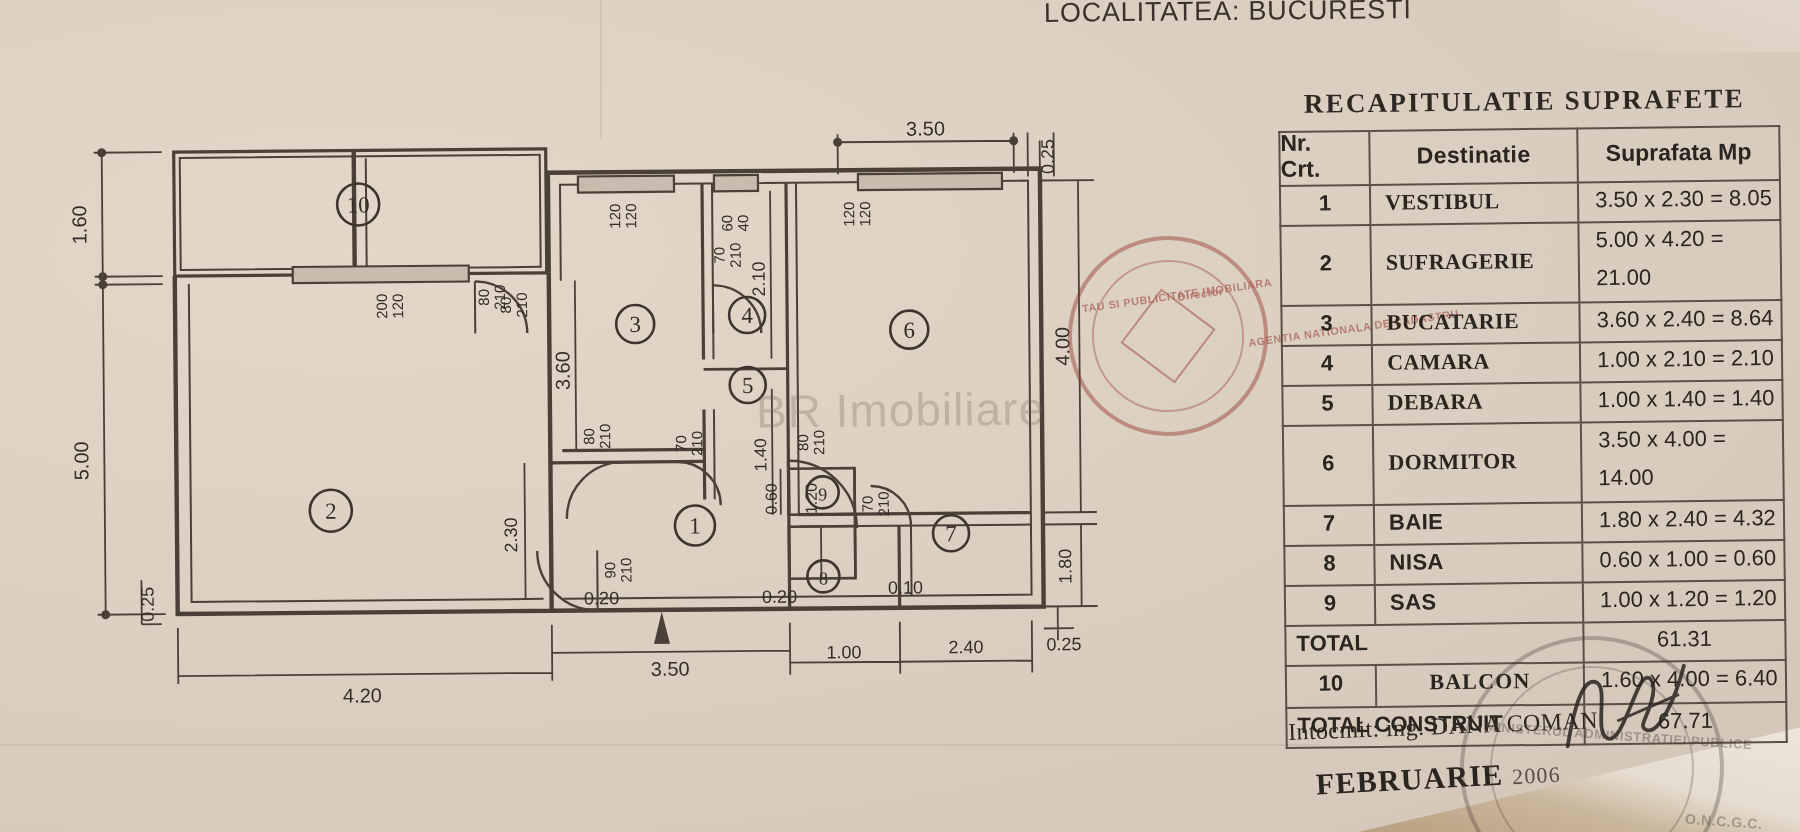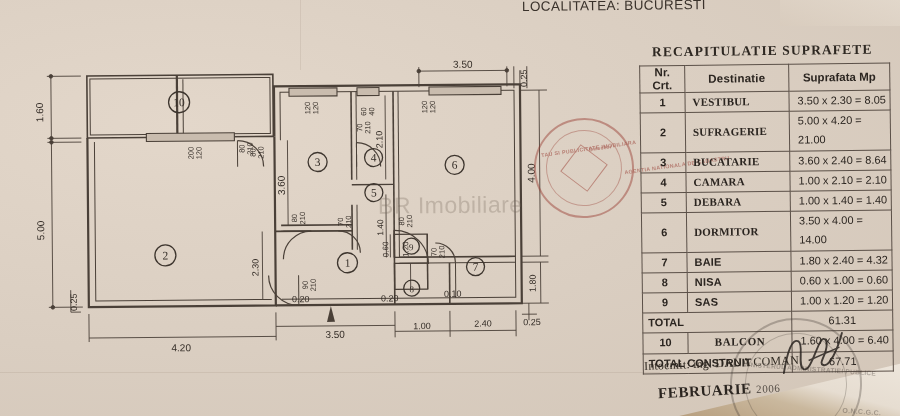--- a/index.html
+++ b/index.html
@@ -50,21 +50,21 @@
     border-collapse:collapse;width:100%;
     color:#2b2520;background:transparent;
   }
   table.recap td{
     border:1px solid #5b5048;
     padding:0;height:19.2px;line-height:19.2px;
     font-size:11px;
   }
   table.recap td.th{
     font-family:"Liberation Sans", sans-serif;
-    font-weight:bold;text-align:center;font-size:11.5px;
+    font-weight:bold;text-align:left;font-size:11.5px;
     height:26px;line-height:13px;
   }
   .c-nr{width:44px;text-align:center;font-weight:bold;font-size:12.5px;
         font-family:"Liberation Sans", sans-serif;}
   .c-dest{width:96px;padding-left:7px !important;
           font-family:"Liberation Serif", serif;font-weight:bold;
           font-size:11.5px;letter-spacing:.2px;}
   .c-sup{padding-left:8px !important;
          font-family:"Liberation Sans", sans-serif;font-size:10.5px;}
   .dest-sans{font-family:"Liberation Sans", sans-serif !important;font-weight:bold;}

